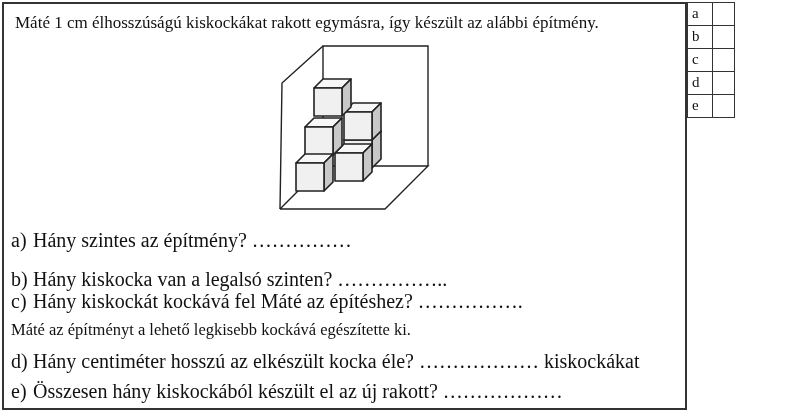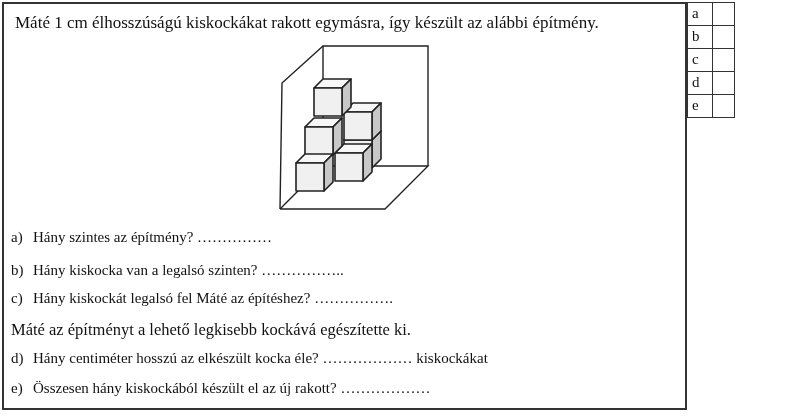--- a/index.html
+++ b/index.html
@@ -1,21 +1,21 @@
 <!DOCTYPE html>
 <html><head>
   <meta charset="utf-8">
   <style>
     html, body { margin: 0; padding: 0; background: #ffffff; }
     body { width: 796px; height: 417px; position: relative; overflow: hidden;
            font-family: "Liberation Serif", "DejaVu Serif", serif; color: #111; }
     .frame { position: absolute; left: 2px; top: 2px; width: 685px; height: 408px;
              border: 2px solid #333; border-right-width: 2px; box-sizing: border-box; }
     .intro { position: absolute; left: 15px; top: 13px; font-size: 17px; white-space: nowrap; }
-    .q { position: absolute; left: 11px; font-size: 15px; white-space: nowrap; }
+    .q { position: absolute; left: 11px; font-size: 20px; white-space: nowrap; }
     .q .lbl { display: inline-block; width: 22px; }
     .note { position: absolute; left: 15px; font-size: 16.5px; white-space: nowrap; }
     .score { position: absolute; left: 687px; top: 2px; border-collapse: collapse; }
     .score td { border: 1.5px solid #333; height: 22px; padding: 0; font-size: 15px; line-height: 20px; vertical-align: top; }
     .score td.l { width: 20px; padding-left: 4px; }
     .score td.b { width: 21px; }
     .diagram { position: absolute; left: 270px; top: 40px; }
   </style>
 </head>
 <body>
@@ -69,25 +69,25 @@
       <polygon points="296,163 324,163 333,154 305,154" fill="#f7f7f7"></polygon>
       <polygon points="324,163 333,154 333,182 324,191" fill="#c8c8c8"></polygon>
       <polygon points="296,163 324,163 324,191 296,191" fill="#f0f0f0"></polygon>
     </g>
   </g>
 </svg>
 
 <div class="q" style="top:229px">
   <span class="lbl">a)</span><span>Hány szintes az építmény? ……………</span>
 </div>
-<div class="q" style="top:262px">
+<div class="q" style="top:268px">
   <span class="lbl">b)</span><span>Hány kiskocka van a legalsó szinten? ……………..</span>
 </div>
 <div class="q" style="top:290px">
-  <span class="lbl">c)</span><span>Hány kiskockát legalsó fel Máté az építéshez? …………….</span>
+  <span class="lbl">c)</span><span>Hány kiskockát kockává fel Máté az építéshez? …………….</span>
 </div>
 <div class="note" style="top:320px; left:11px">Máté az építményt a lehető legkisebb kockává egészítette ki.</div>
 <div class="q" style="top:350px">
   <span class="lbl">d)</span><span>Hány centiméter hosszú az elkészült kocka éle? ……………… kiskockákat</span>
 </div>
 <div class="q" style="top:380px">
   <span class="lbl">e)</span><span>Összesen hány kiskockából készült el az új rakott? ………………</span>
 </div>
 
 <table class="score">

